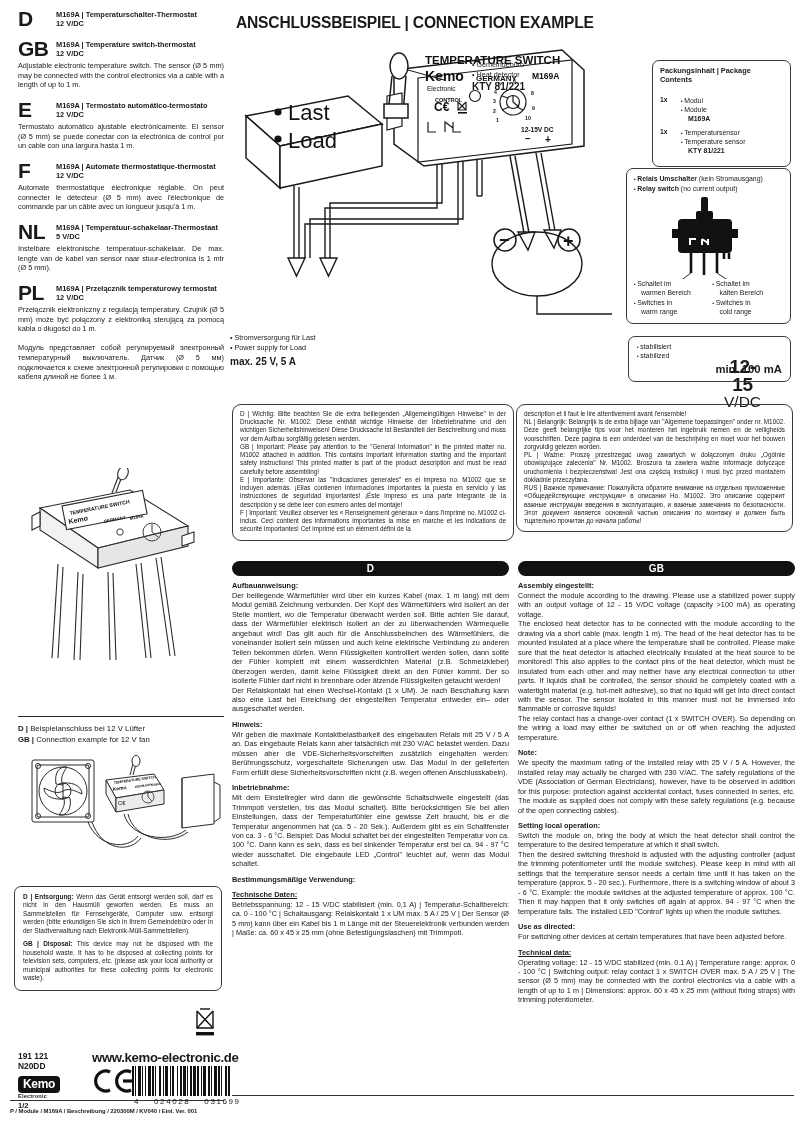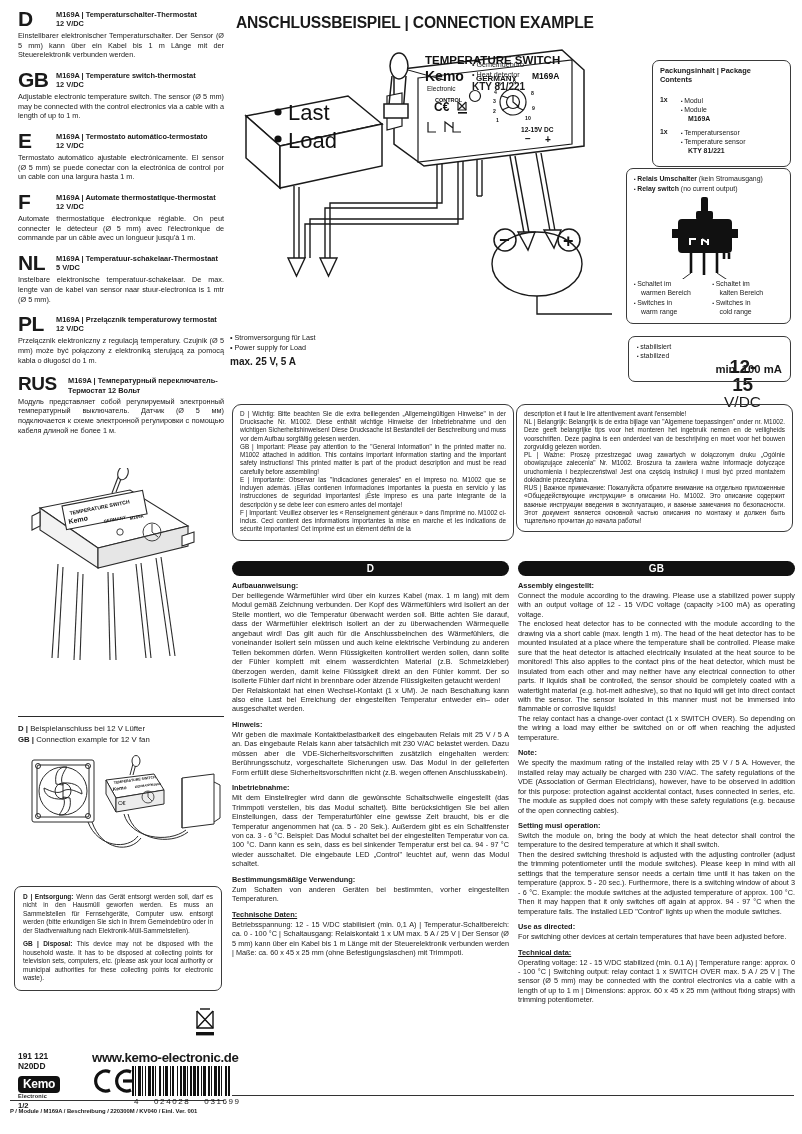--- a/index.html
+++ b/index.html
@@ -152,21 +152,20 @@
 <div class="page">
 
   <div class="left-col">
 
     <div class="lang-block">
       <div class="lang-head">
         <div class="lang-code sz-d">D</div>
         <div class="lang-title" style="white-space:pre-line">M169A | Temperaturschalter-Thermostat
 12 V/DC</div>
       </div>
-      <div class="lang-body">Einstellbarer elektronischer Temperaturschalter. Der Sensor (Ø 5 mm) kann über ein Kabel bis 1 m Länge mit der Steuerelektronik verbunden werden.</div>
     </div>
 
     <div class="lang-block">
       <div class="lang-head">
         <div class="lang-code sz-gb">GB</div>
         <div class="lang-title" style="white-space:pre-line">M169A | Temperature switch-thermostat
 12 V/DC</div>
       </div>
       <div class="lang-body">Adjustable electronic temperature switch. The sensor (Ø 5 mm) may be connected with the control electronics via a cable with a length of up to 1 m.</div>
     </div>
@@ -201,25 +200,20 @@
     <div class="lang-block">
       <div class="lang-head">
         <div class="lang-code sz-pl">PL</div>
         <div class="lang-title" style="white-space:pre-line">M169A | Przełącznik temperaturowy termostat
 12 V/DC</div>
       </div>
       <div class="lang-body">Przełącznik elektroniczny z regulacją temperatury. Czujnik (Ø 5 mm) może być połączony z elektroniką sterującą za pomocą kabla o długości do 1 m.</div>
     </div>
 
     <div class="lang-block">
-      <div class="lang-head">
-        <div class="lang-code sz-rus">RUS</div>
-        <div class="lang-title" style="white-space:pre-line">M169A | Температурный переключатель-
-Термостат 12 Вольт</div>
-      </div>
       <div class="lang-body">Модуль представляет собой регулируемый электронный температурный выключатель. Датчик (Ø 5 мм) подключается к схеме электронной регулировки с помощью кабеля длиной не более 1 м.</div>
     </div>
 
   </div>
 
   <div class="module-photo">
     <svg viewBox="0 0 210 205" width="210" height="205">
       <g fill="none" stroke="#2b2b2b" stroke-width="1.1">
 
         <path d="M28 40 L118 22 L176 58 L86 80 Z" fill="#fff"></path>
@@ -649,38 +643,37 @@
     <p>Der beiliegende Wärmefühler wird über ein kurzes Kabel (max. 1 m lang) mit dem Modul gemäß Zeichnung verbunden. Der Kopf des Wärmefühlers wird isoliert an der Stelle montiert, wo die Temperatur überwacht werden soll. Bitte achten Sie darauf, dass der Wärmefühler elektrisch isoliert an der zu überwachenden Wärmequelle angebaut wird! Das gilt auch für die Anschlussbeinchen des Wärmefühlers, die voneinander isoliert sein müssen und auch keine elektrische Verbindung zu anderen Teilen bekommen dürfen. Wenn Flüssigkeiten kontrolliert werden sollen, dann sollte der Fühler komplett mit einem wasserdichten Material (z.B. Schmelzkleber) überzogen werden, damit keine Flüssigkeit direkt an den Fühler kommt. Der so isolierte Fühler darf nicht in brennbare oder ätzende Flüssigkeiten getaucht werden!</p>
     <p>Der Relaiskontakt hat einen Wechsel-Kontakt (1 x UM). Je nach Beschaltung kann also eine Last bei Erreichung der eingestellten Temperatur entweder ein– oder ausgeschaltet werden.</p>
 
     <div class="sec-h">Hinweis:</div>
     <p>Wir geben die maximale Kontaktbelastbarkeit des eingebauten Relais mit 25 V / 5 A an. Das eingebaute Relais kann aber tatsächlich mit 230 V/AC belastet werden. Dazu müssen aber die VDE-Sicherheitsvorschriften zusätzlich eingehalten werden: Berührungsschutz, vorgeschaltete Sicherungen usw. Das Modul in der gelieferten Form erfüllt diese Sicherheitsvorschriften nicht (z.B. wegen offenen Anschlusskabeln).</p>
 
     <div class="sec-h">Inbetriebnahme:</div>
     <p>Mit dem Einstellregler wird dann die gewünschte Schaltschwelle eingestellt (das Trimmpoti verstellen, bis das Modul schaltet). Bitte berücksichtigen Sie bei allen Einstellungen, dass der Temperaturfühler eine gewisse Zeit braucht, bis er die Temperatur angenommen hat (ca. 5 - 20 Sek.). Außerdem gibt es ein Schaltfenster von ca. 3 - 6 °C. Beispiel: Das Modul schaltet bei der eingestellten Temperatur von ca. 100 °C. Dann kann es sein, dass es bei sinkender Temperatur erst bei ca. 94 - 97 °C wieder ausschaltet. Die eingebaute LED „Control" leuchtet auf, wenn das Modul schaltet.</p>
 
     <div class="sec-h">Bestimmungsmäßige Verwendung:</div>
-    <p>Zum Schalten von anderen Geräten bei bestimmten, vorher eingestellten Temperaturen.</p>
 
     <div class="sec-h ul">Technische Daten:</div>
     <p>Betriebsspannung: 12 - 15 V/DC stabilisiert (min. 0,1 A) | Temperatur-Schaltbereich: ca. 0 - 100 °C | Schaltausgang: Relaiskontakt 1 x UM max. 5 A / 25 V | Der Sensor (Ø 5 mm) kann über ein Kabel bis 1 m Länge mit der Steuerelektronik verbunden werden | Maße: ca. 60 x 45 x 25 mm (ohne Befestigungslaschen) mit Trimmpoti.</p>
   </div>
 
   <div class="col-gb">
     <div class="flag-bar">GB</div>
 
     <div class="sec-h first">Assembly eingestellt:</div>
     <p>Connect the module according to the drawing. Please use a stabilized power supply with an output voltage of 12 - 15 V/DC voltage (capacity &gt;100 mA) as operating voltage.</p>
     <p>The enclosed heat detector has to be connected with the module according to the drawing via a short cable (max. length 1 m). The head of the heat detector has to be mounted insulated at a place where the temperature shall be controlled. Please make sure that the heat detector is attached electrically insulated at the heat source to be monitored! This also applies to the contact pins of the heat detector, which must be insulated from each other and may neither have any electrical connection to other parts. If liquids shall be controlled, the sensor should be completely coated with a watertight material (e.g. hot-melt adhesive), so that no liquid will get into direct contact with the sensor. The sensor isolated in this manner must not be immersed into flammable or corrosive liquids!</p>
     <p>The relay contact has a change-over contact (1 x SWITCH OVER). So depending on the wiring a load may either be switched on or off when reaching the adjusted temperature.</p>
 
     <div class="sec-h">Note:</div>
     <p>We specify the maximum rating of the installed relay with 25 V / 5 A. However, the installed relay may actually be charged with 230 V/AC. The safety regulations of the VDE (Association of German Electricians), however, have to be observed in addition for this purpose: protection against accidental contact, fuses connected in series, etc. The module as supplied does not comply with these safety regulations (e.g. because of the open connecting cables).</p>
 
-    <div class="sec-h">Setting musi operation:</div>
+    <div class="sec-h">Setting local operation:</div>
     <p>Switch the module on, bring the body at which the heat detector shall control the temperature to the desired temperature at which it shall switch.</p>
     <p>Then the desired switching threshold is adjusted with the adjusting controller (adjust the trimming potentiometer until the module switches). Please keep in mind with all settings that the temperature sensor needs a certain time until it has taken on the temperature (approx. 5 - 20 sec.). Furthermore, there is a switching window of about 3 - 6 °C. Example: the module switches at the adjusted temperature of approx. 100 °C. Then it may happen that it only switches off again at approx. 94 - 97 °C when the temperature falls. The installed LED "Control" lights up when the module switches.</p>
 
     <div class="sec-h">Use as directed:</div>
     <p>For switching other devices at certain temperatures that have been adjusted before.</p>
 
     <div class="sec-h ul">Technical data:</div>
     <p>Operating voltage: 12 - 15 V/DC stabilized (min. 0.1 A) | Temperature range: approx. 0 - 100 °C | Switching output: relay contact 1 x SWITCH OVER max. 5 A / 25 V | The sensor (Ø 5 mm) may be connected with the control electronics via a cable with a length of up to 1 m | Dimensions: approx. 60 x 45 x 25 mm (without fixing straps) with trimming potentiometer.</p>
   </div>
 

